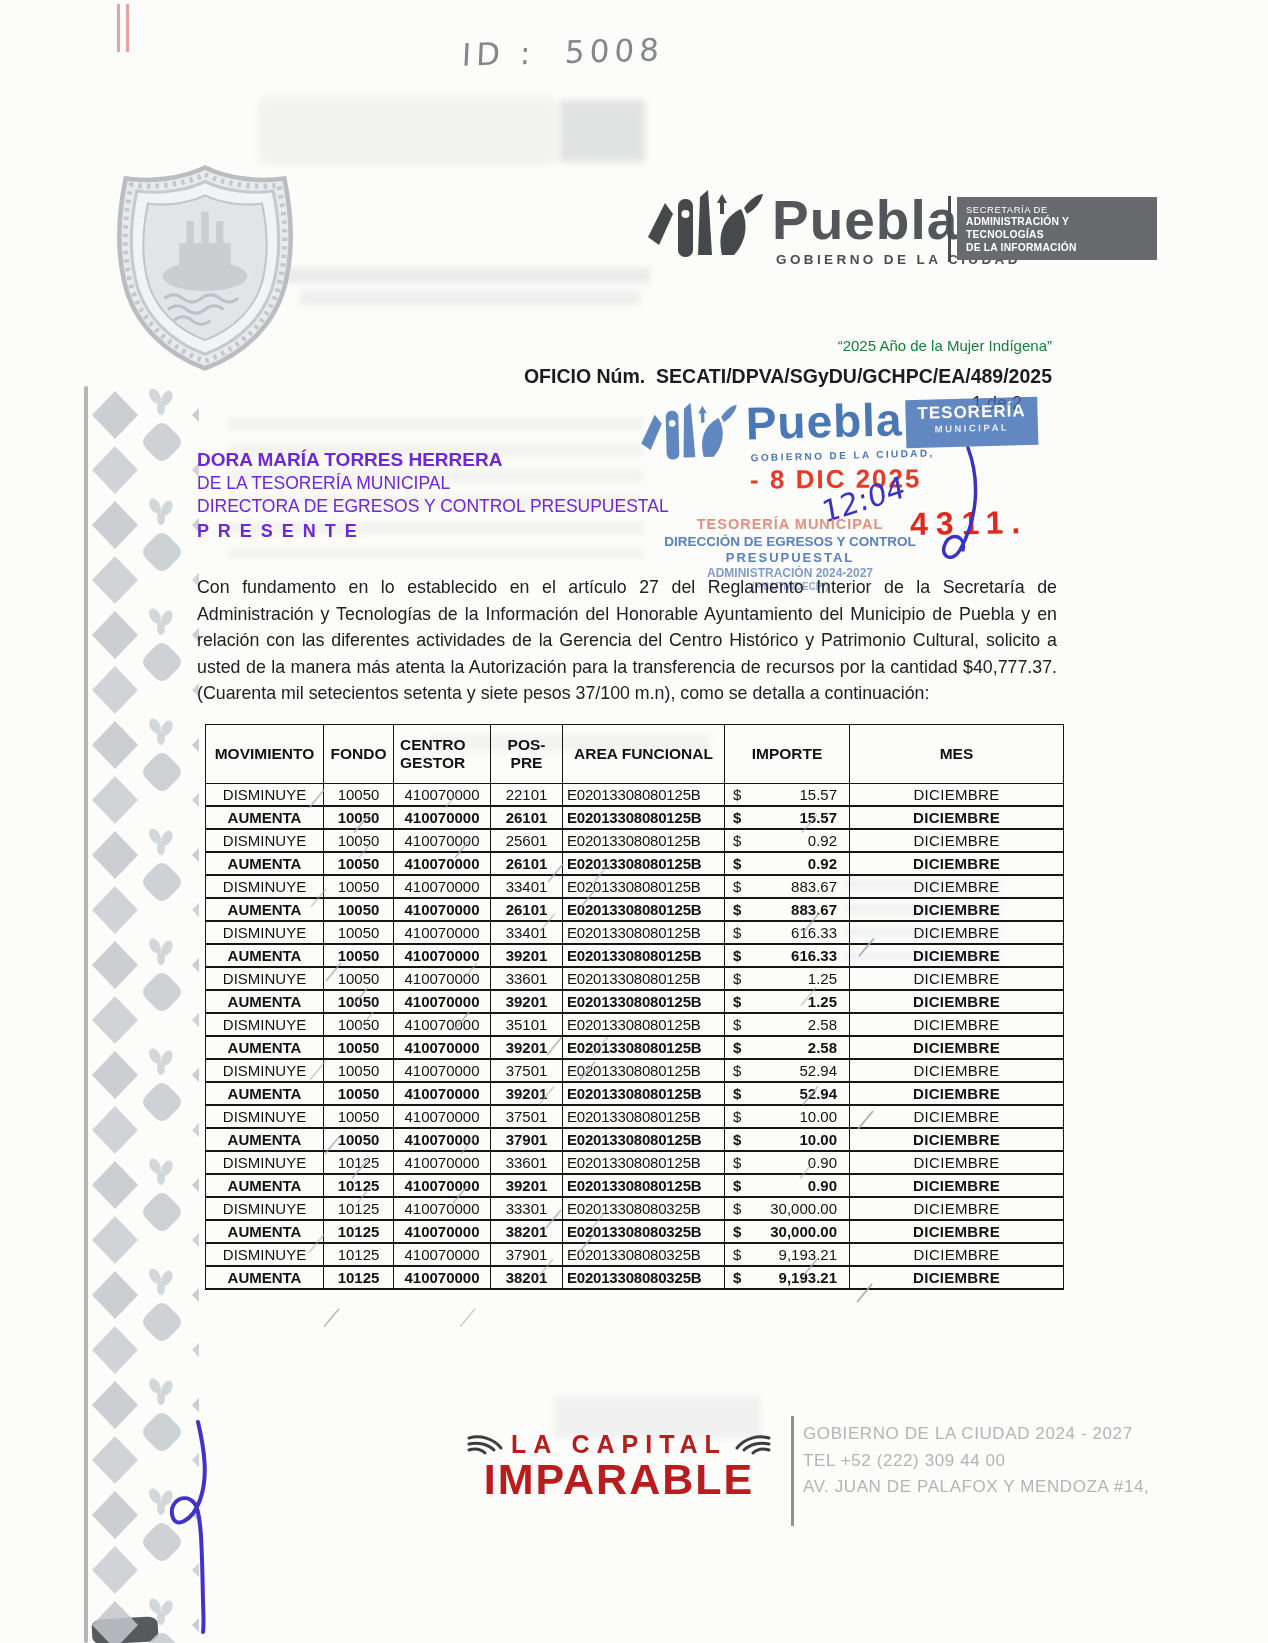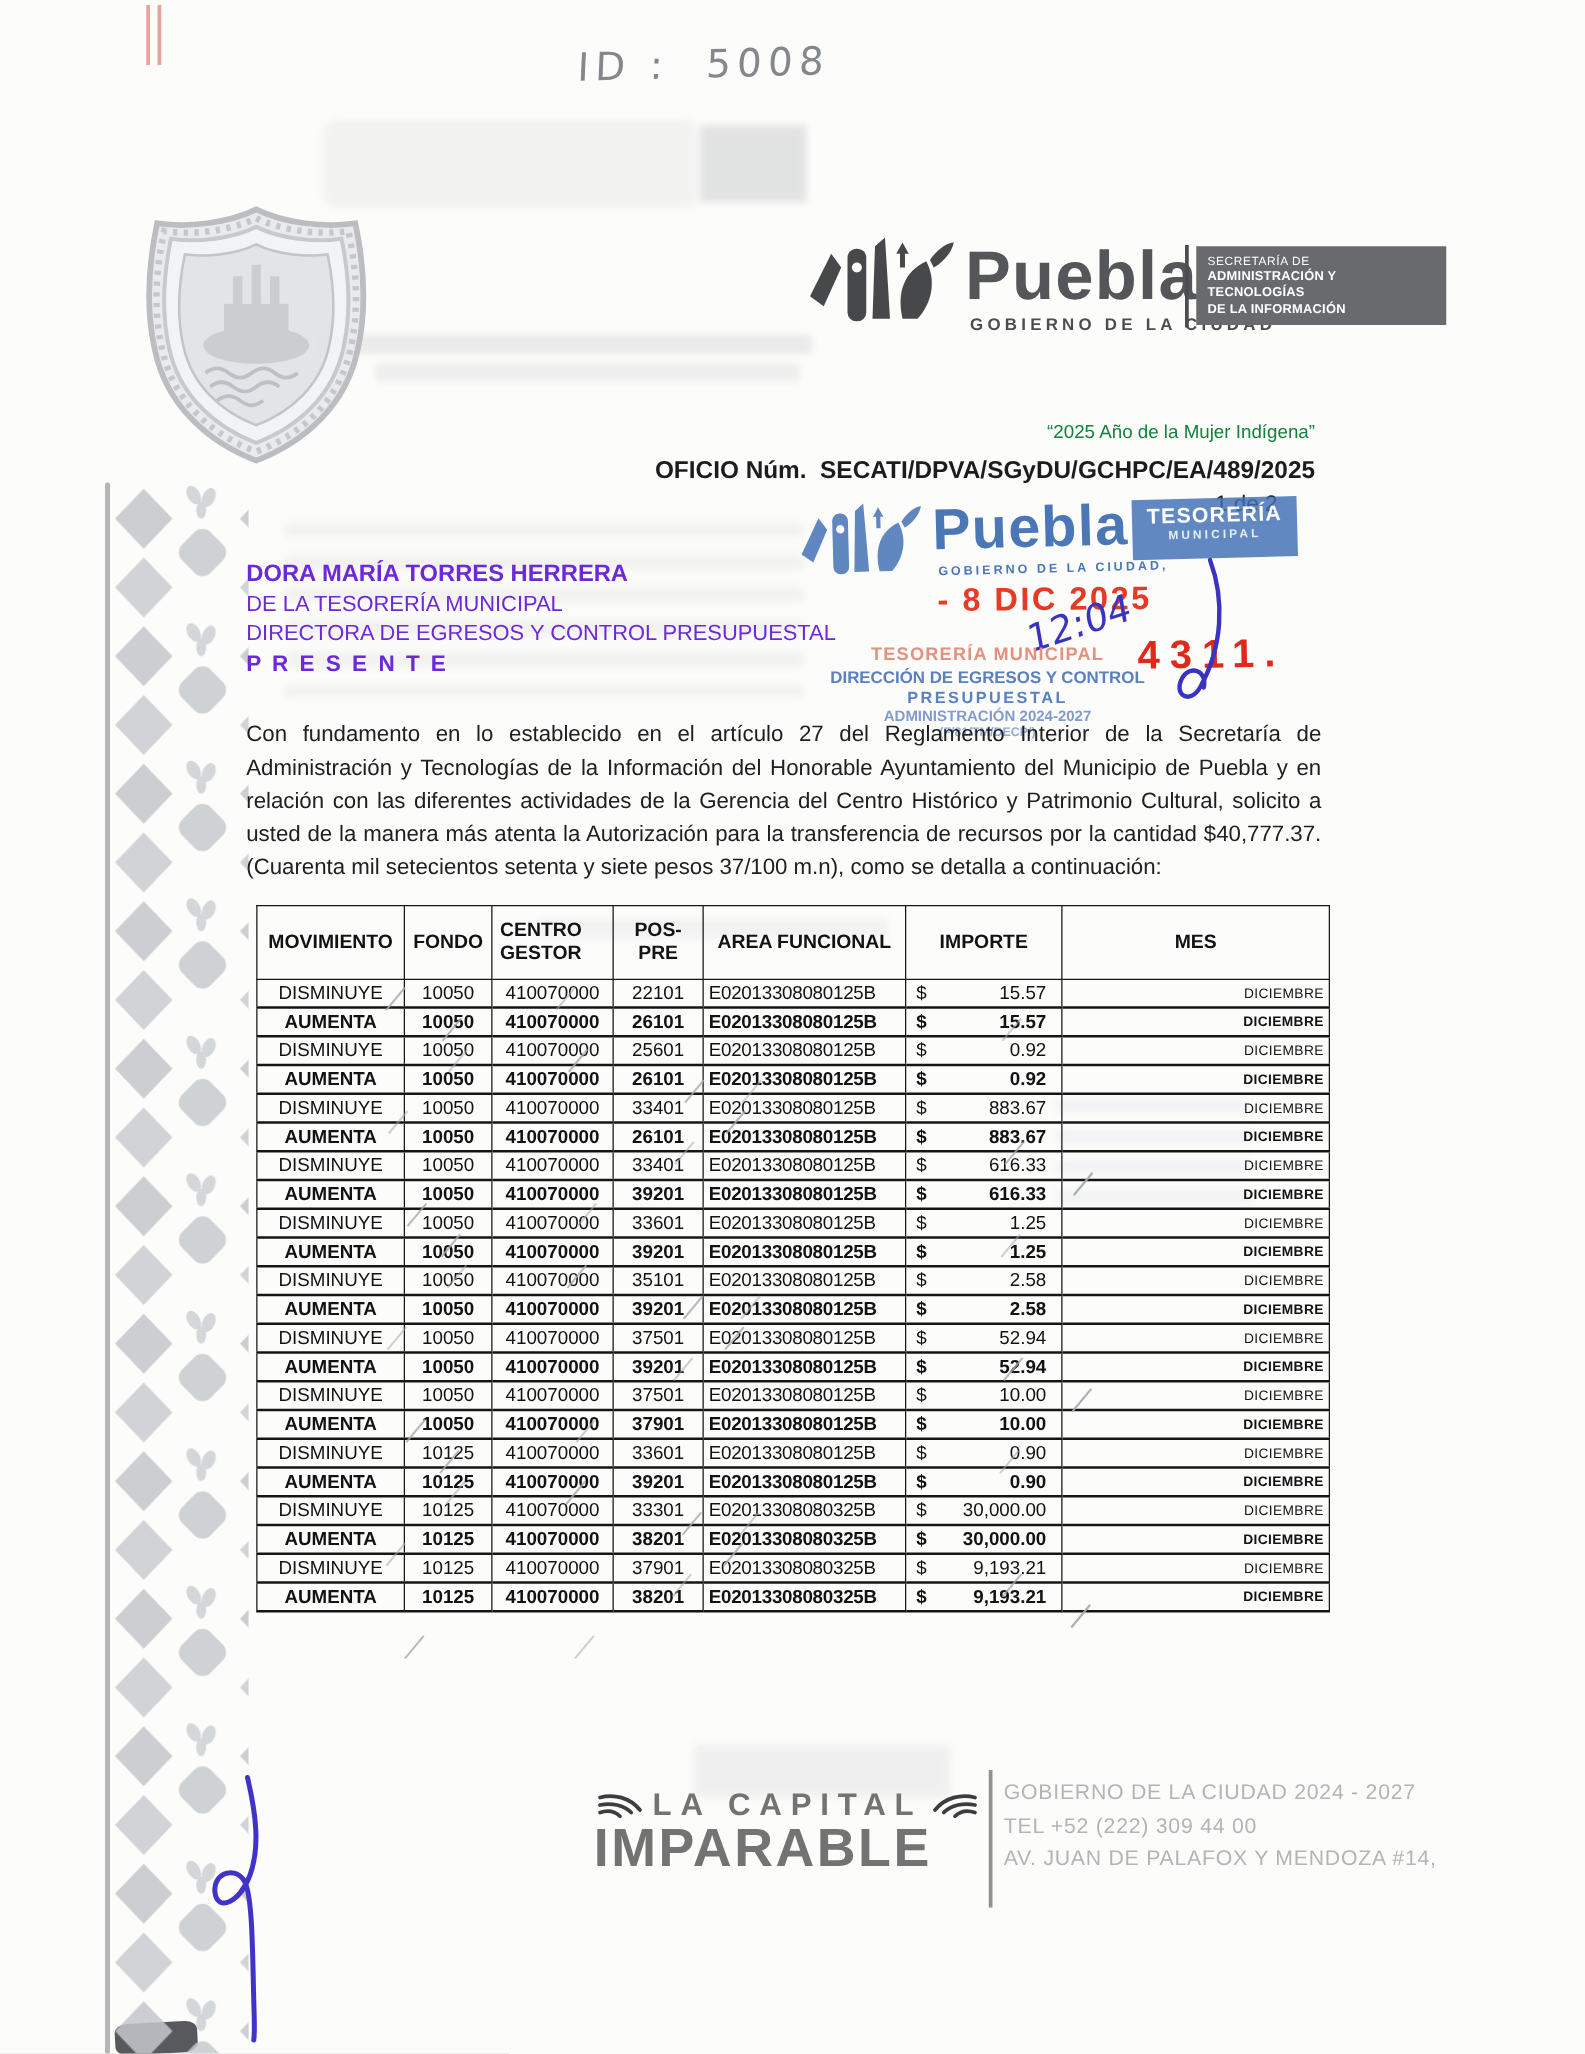--- a/index.html
+++ b/index.html
@@ -66,26 +66,26 @@
 
   
   .ttable{position:absolute;left:194px;top:724px;border-collapse:collapse;table-layout:fixed;background:transparent;margin-left:11px;}
   .ttable th,.ttable td{border:1.6px solid #151515;color:#121214;overflow:hidden;}
   .ttable thead th{height:54px;font-size:15.5px;font-weight:700;text-align:center;padding:2px 4px;}
   .ttable thead th.h-left{text-align:left;padding-left:6px;}
   .ttable td{height:19px;font-size:15px;padding:1px 4px;text-align:center;white-space:nowrap;}
   .ttable td.c4{text-align:left;padding-left:4px;letter-spacing:-.2px;}
   .ttable td.c5{position:relative;text-align:right;padding-right:12px;}
   .ttable td.c5 .cur{position:absolute;left:8px;}
-  .ttable td.c6{font-size:11px;letter-spacing:.3px;text-align:right;}
+  .ttable td.c6{font-size:15px;letter-spacing:.3px;}
   .ttable tr.bold td{font-weight:700;border-top-width:2.4px;border-bottom-width:2.4px;}
   .ticks{left:197px;top:724px;width:858px;height:625px;pointer-events:none;}
 
   
-  .cap-logo{left:475px;top:1430px;width:310px;text-align:left;color:#737373;}
+  .cap-logo{left:464px;top:1430px;width:310px;text-align:center;color:#b91c1c;}
   .cap-row{display:flex;align-items:center;justify-content:center;gap:6px;}
   .cap-top{font-size:25px;font-weight:800;letter-spacing:7px;}
   .cap-bottom{font-size:43px;font-weight:800;letter-spacing:2px;margin-top:-4px;}
   .foot-bar{left:791px;top:1416px;width:3px;height:110px;background:#8f9193;}
   .contact{left:803px;top:1421px;font-size:17px;color:#b2b4b6;line-height:26.5px;letter-spacing:.6px;}
 
   
   .lpattern{left:85px;top:388px;width:114px;height:1255px;}
 </style>
 </head>

